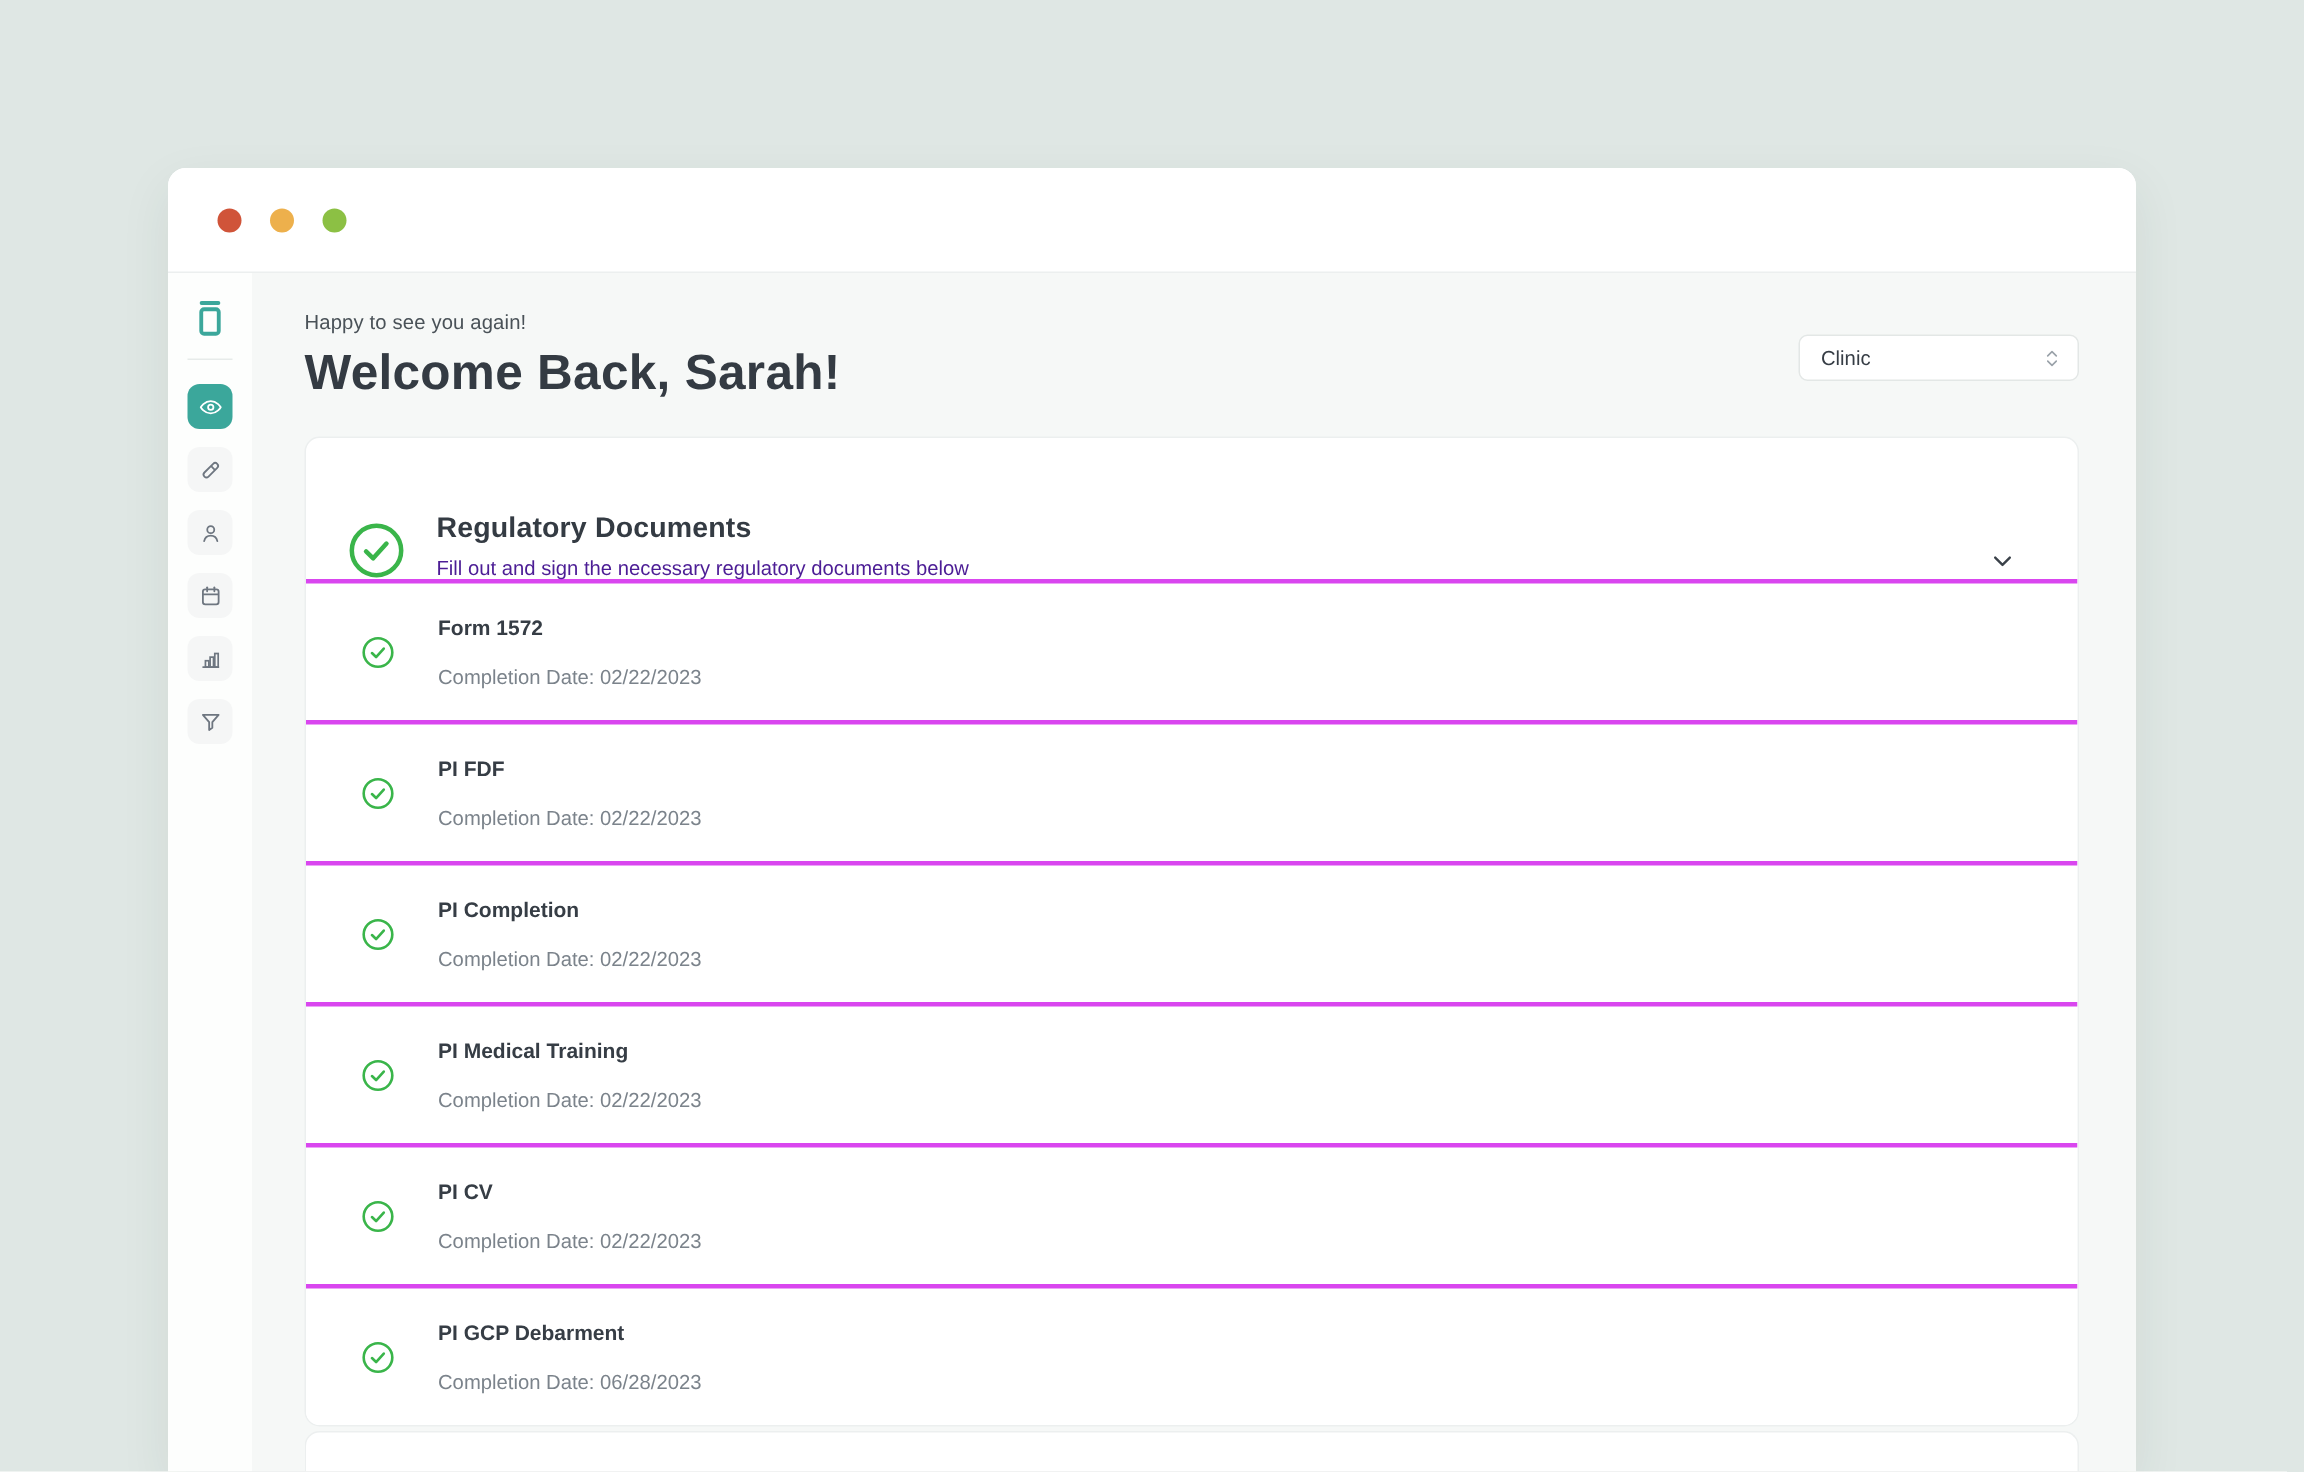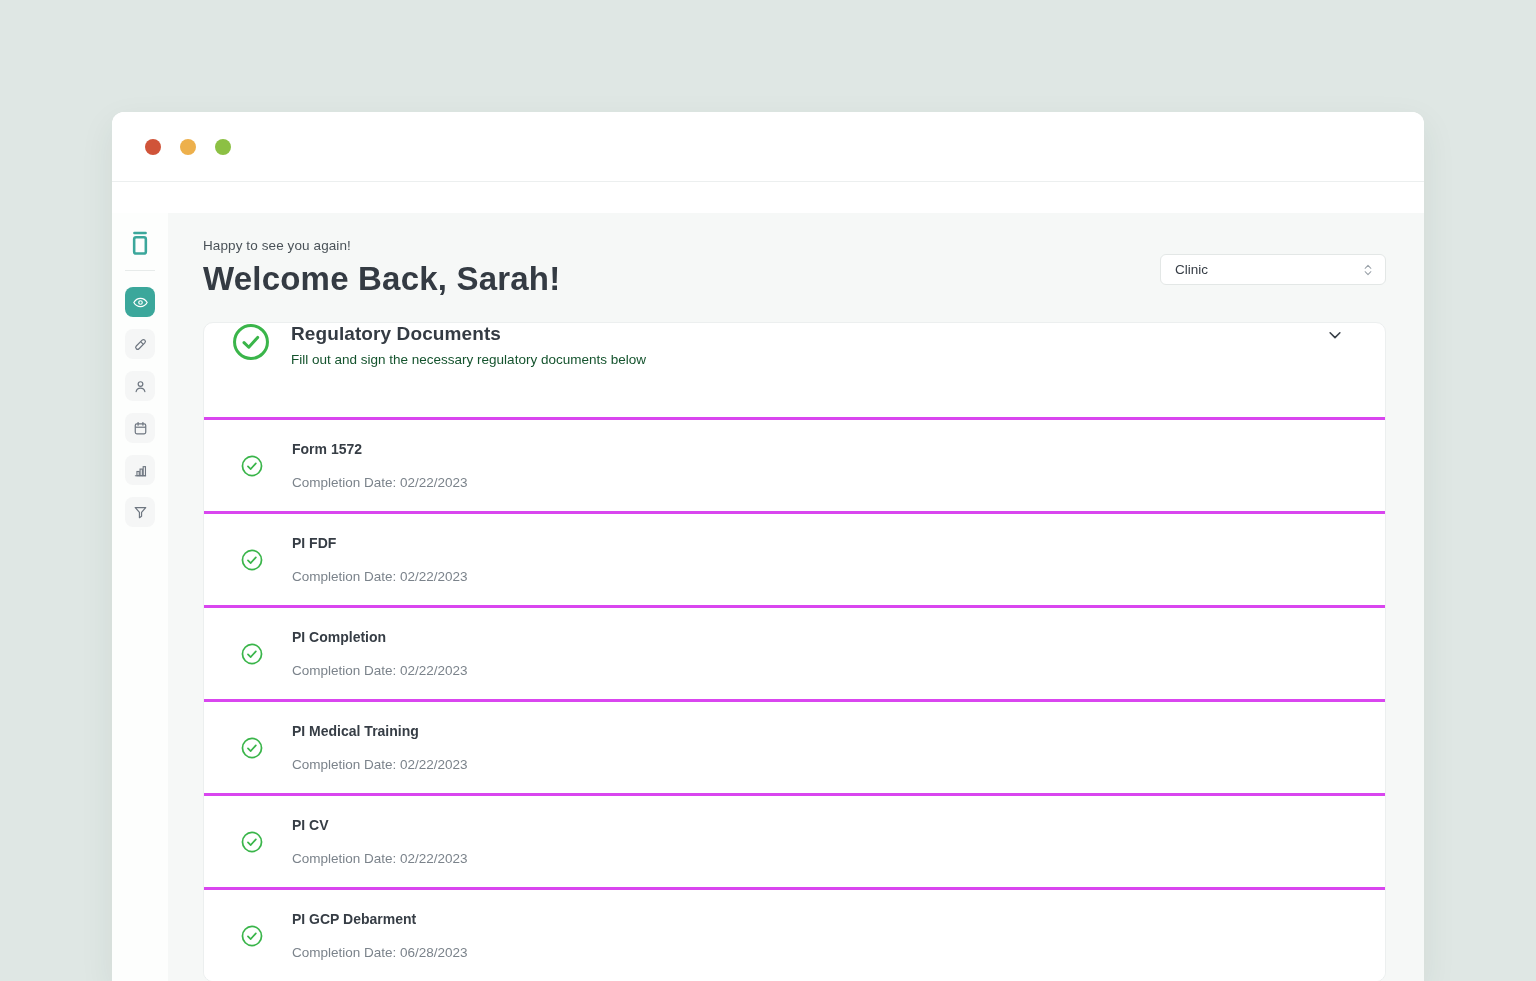--- a/index.html
+++ b/index.html
@@ -13,21 +13,20 @@
   .window {
     position: absolute;
     left: 112px; top: 112px;
     width: 1312px; height: 869px;
     background: #ffffff;
     border-radius: 12px 12px 0 0;
     box-shadow: 0 12px 34px rgba(40,60,55,0.08);
     overflow: hidden;
     display: flex;
     flex-direction: column;
-    gap: 31px;
   }
   .titlebar {
     height: 70px;
     flex: 0 0 70px;
     background: #ffffff;
     border-bottom: 1px solid #ECEFEF;
     display: flex;
     align-items: center;
     padding-left: 33px;
     gap: 19px;
@@ -84,21 +83,21 @@
   .greeting { font-size: 13.5px; color: #4A5258; letter-spacing: .1px; }
   .page-title {
     margin-top: 7px;
     font-size: 33px;
     font-weight: bold;
     color: #343B43;
     letter-spacing: .2px;
   }
   .clinic-select {
     margin-top: 16px;
-    width: 226px; height: 31px;
+    width: 187px; height: 31px;
     background: #ffffff;
     border: 1px solid #E3E7E6;
     border-radius: 6px;
     display: flex;
     align-items: center;
     padding: 0 10px 0 14px;
     font-size: 13.5px;
     color: #363D45;
     cursor: pointer;
   }
@@ -109,34 +108,34 @@
   .card {
     margin-top: 24px;
     background: #ffffff;
     border: 1px solid #ECEFEF;
     border-radius: 10px;
     overflow: hidden;
   }
   .card-header {
     height: 94px;
     display: flex;
-    align-items: flex-start;
+    align-items: flex-end;
     padding: 0 38px 0 28px;
     cursor: pointer;
   }
   .check-lg { width: 38px; height: 38px; color: #3AB54A; flex: 0 0 38px; }
   .check-lg svg { width: 38px; height: 38px; display: block; }
   .card-header-text { margin-left: 21px; }
   .card-title {
     font-size: 19px;
     font-weight: bold;
     color: #343B43;
     letter-spacing: .1px;
   }
-  .card-subtitle { margin-top: 7px; font-size: 13.5px; color: #14532d; }
+  .card-subtitle { margin-top: 7px; font-size: 13.5px; color: #4c1d95; }
   .collapse-btn {
     margin-left: auto;
     width: 24px; height: 24px;
     border: none; background: transparent;
     color: #3A4149;
     cursor: pointer;
     padding: 0;
   }
   .collapse-btn svg { width: 18px; height: 18px; display: block; margin: 0 auto; }
 

